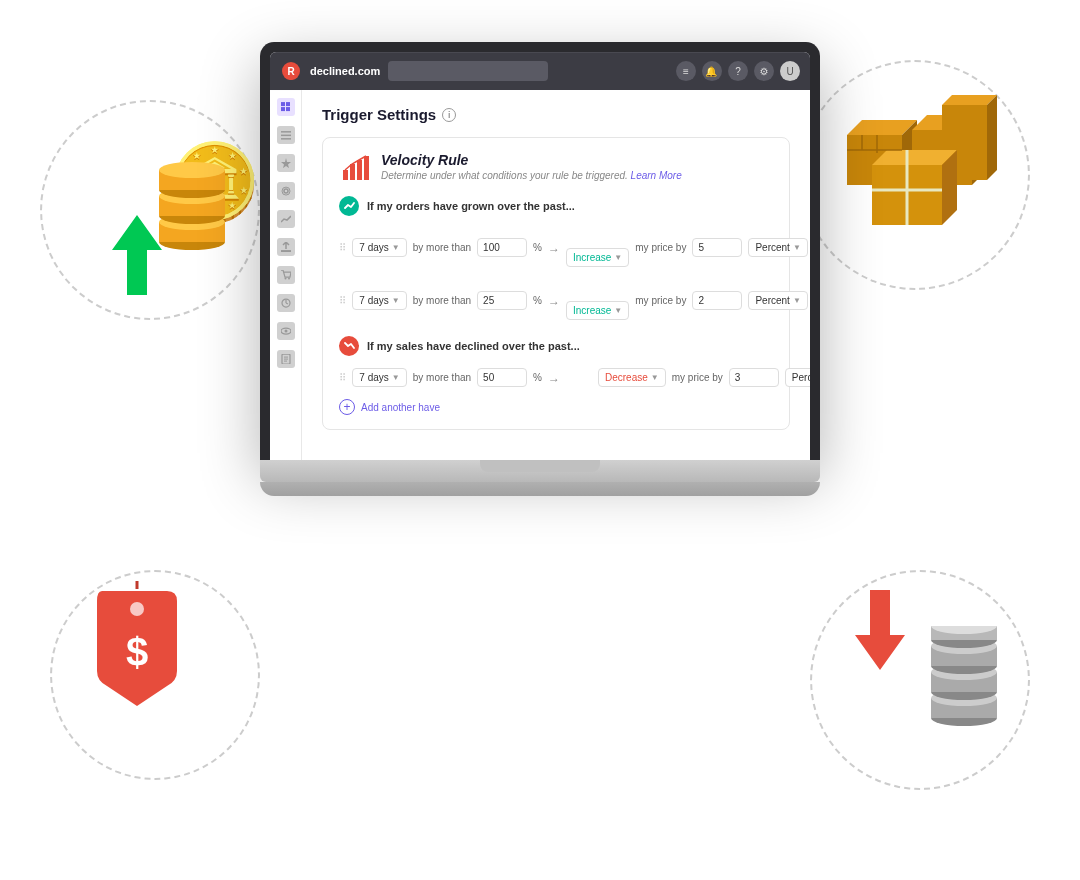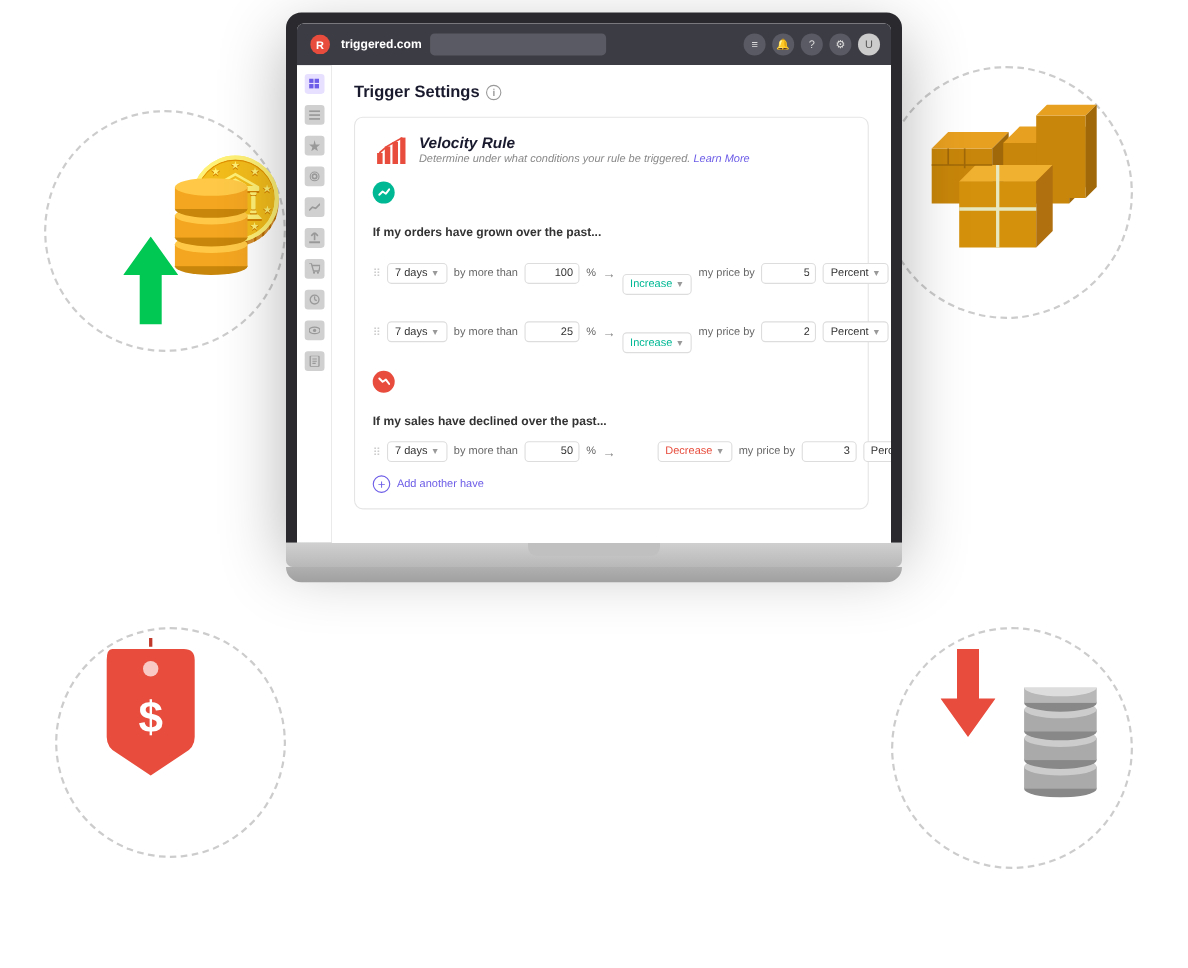--- a/index.html
+++ b/index.html
@@ -221,23 +221,23 @@
     }
 
     .rule-subtitle a {
       color: #6c5ce7;
       text-decoration: none;
     }
 
     
     .section-header {
       display: flex;
-      gap: 20px;
+      align-items: center;
+      gap: 8px;
       margin: 12px 0 8px 0;
-      flex-direction: column;
     }
 
     .section-indicator {
       width: 20px;
       height: 20px;
       border-radius: 50%;
       display: flex;
       align-items: center;
       justify-content: center;
     }
@@ -295,21 +295,21 @@
       color: #666;
       white-space: nowrap;
     }
 
     .rule-input {
       width: 50px;
       border: 1px solid #ddd;
       border-radius: 4px;
       padding: 3px 5px;
       font-size: 10px;
-      text-align: right;
+      text-align: left;
       color: #333;
     }
 
     .percent-sign {
       font-size: 10px;
       color: #666;
     }
 
     .arrow-right {
       color: #888;
@@ -511,21 +511,21 @@
     <div class="laptop-screen-inner">
 
       <div class="browser-chrome">
 
         <div class="browser-logo">
           <svg viewBox="0 0 18 18" fill="none">
             <circle cx="9" cy="9" r="9" fill="#e74c3c"></circle>
             <text x="9" y="13" text-anchor="middle" fill="white" font-size="10" font-weight="bold" font-family="Arial">R</text>
           </svg>
         </div>
-        <span class="browser-title">triggered.com</span>
+        <span class="browser-title">declined.com</span>
         <div class="browser-search"></div>
         <div class="browser-icons">
           <div class="browser-icon-btn">≡</div>
           <div class="browser-icon-btn">🔔</div>
           <div class="browser-icon-btn">?</div>
           <div class="browser-icon-btn">⚙</div>
           <div class="browser-icon-btn" style="background:#ccc;color:#555;">U</div>
         </div>
       </div>
 

